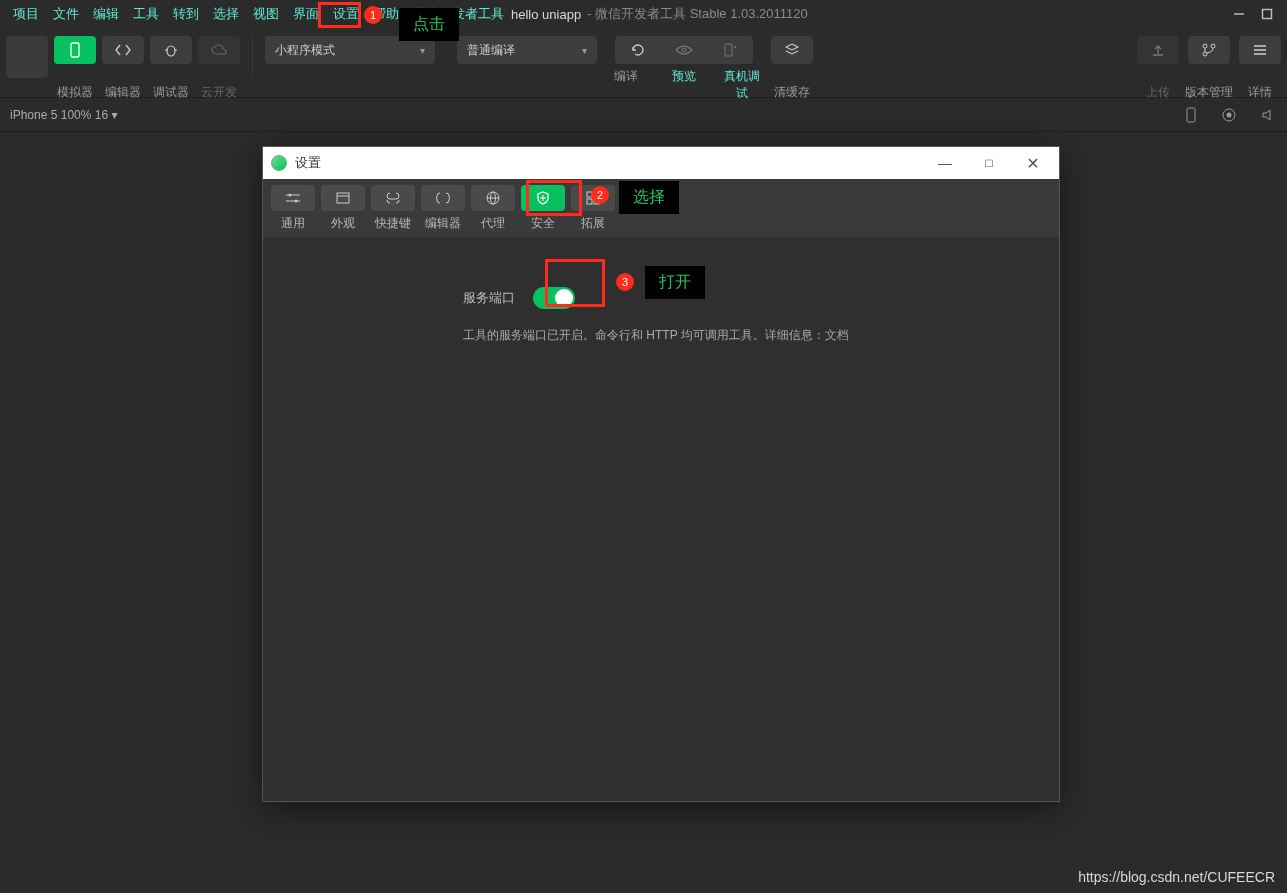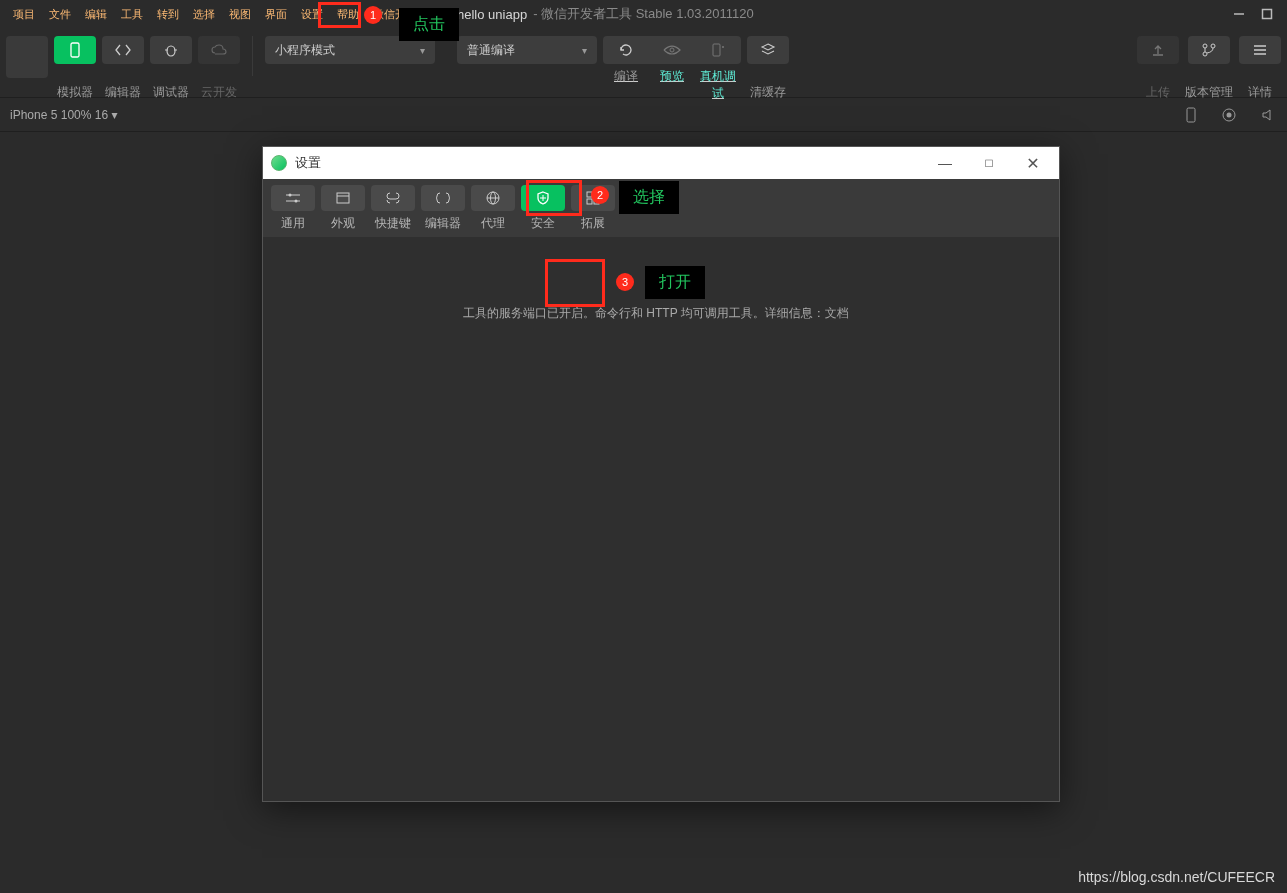--- a/index.html
+++ b/index.html
@@ -1,20 +1,20 @@
 <!DOCTYPE html>
 <html><head>
 <meta charset="utf-8">
 <style>
   * { box-sizing:border-box; margin:0; padding:0; font-family:"Microsoft YaHei","PingFang SC",sans-serif; }
   body { width:1287px; height:893px; background:#2b2b2b; color:#ccc; position:relative; overflow:hidden; font-size:13px; }
 
   
   .menubar { height:28px; background:#2b2b2b; display:flex; align-items:center; padding:0 6px; }
-  .menubar .mi { padding:4px 7px; color:#fdba74; cursor:pointer; font-size:11px; }
+  .menubar .mi { padding:4px 7px; color:#5eead4; cursor:pointer; font-size:13px; }
   .menubar .title-app { color:#d6d6d6; font-size:13px; }
   .menubar .title-sub { margin-left:6px; color:#8a8a8a; font-size:13px; }
   .menubar .spacer { flex:1; }
   .menubar .winbtn { width:28px; height:24px; display:flex; align-items:center; justify-content:center; color:#ccc; cursor:pointer; }
   .menubar .winbtn svg { stroke:#bbb; }
 
   
   .toolbar { height:70px; background:#2b2b2b; display:flex; align-items:flex-start; padding:8px 6px 0 6px; gap:6px; border-bottom:1px solid #1f1f1f; }
   .tbtn { display:flex; flex-direction:column; align-items:center; gap:20px; }
   .tbtn .box { width:42px; height:28px; border-radius:4px; background:#3d3d3d; display:flex; align-items:center; justify-content:center; }
@@ -23,21 +23,21 @@
   .tbtn .lab { font-size:12px; color:#9a9a9a; }
   .tbtn .lab.dim { color:#666; }
   .vsep { width:1px; height:40px; background:#3a3a3a; margin:0 6px; }
   .dropdown { height:28px; background:#3d3d3d; border-radius:4px; display:flex; align-items:center; padding:0 10px; color:#ccc; font-size:12px; min-width:170px; justify-content:space-between; cursor:pointer; }
   .dropdown .chev { font-size:10px; color:#999; }
   .tgroup { display:flex; flex-direction:column; align-items:center; gap:4px; }
   .tgroup .row { display:flex; gap:0; }
   .tgroup .cell { width:46px; height:28px; background:#3d3d3d; display:flex; align-items:center; justify-content:center; }
   .tgroup .cell:first-child { border-top-left-radius:4px; border-bottom-left-radius:4px; }
   .tgroup .cell:last-child { border-top-right-radius:4px; border-bottom-right-radius:4px; }
-  .tgroup .labels { display:flex; gap:0;text-decoration:underline; }
+  .tgroup .labels { display:flex; gap:12px; }
   .tgroup .labels span { width:46px; text-align:center; font-size:12px; color:#9a9a9a; }
   .tgroup .labels span.dim { color:#5eead4; }
   .toolbar .stretch { flex:1; }
 
   
   .devicebar { height:34px; background:#2b2b2b; display:flex; align-items:center; padding:0 10px; color:#aaa; font-size:12px; border-bottom:1px solid #1f1f1f; }
   .devicebar .right { margin-left:auto; display:flex; gap:24px; align-items:center; }
 
   
   .workspace { position:absolute; top:132px; left:0; right:0; bottom:0; background:#2b2b2b; }
@@ -325,20 +325,26 @@
             <rect x="8" y="1" width="5" height="5" fill="none" stroke="#ccc"></rect>
             <rect x="1" y="8" width="5" height="5" fill="none" stroke="#ccc"></rect>
             <rect x="8" y="8" width="5" height="5" fill="none" stroke="#ccc"></rect>
           </svg>
         </div>
       <span class="tl">拓展</span>
     </div>
   </div>
 
   <div class="dlg-body">
+    <div class="row-port">
+      <span>服务端口</span>
+      <div class="toggle">
+          <div class="knob"></div>
+        </div>
+    </div>
     <div class="desc">
       <span>工具的服务端口已开启。命令行和 HTTP 均可调用工具。详细信息：</span><a>文档</a>
     </div>
   </div>
 </div>
 
 <div class="redbox" style="left:318px; top:2px; width:43px; height:26px"></div>
 <div class="badge" style="left:364px; top:6px">1</div>
 <div class="tooltip" style="left:399px; top:8px">点击</div>
 

